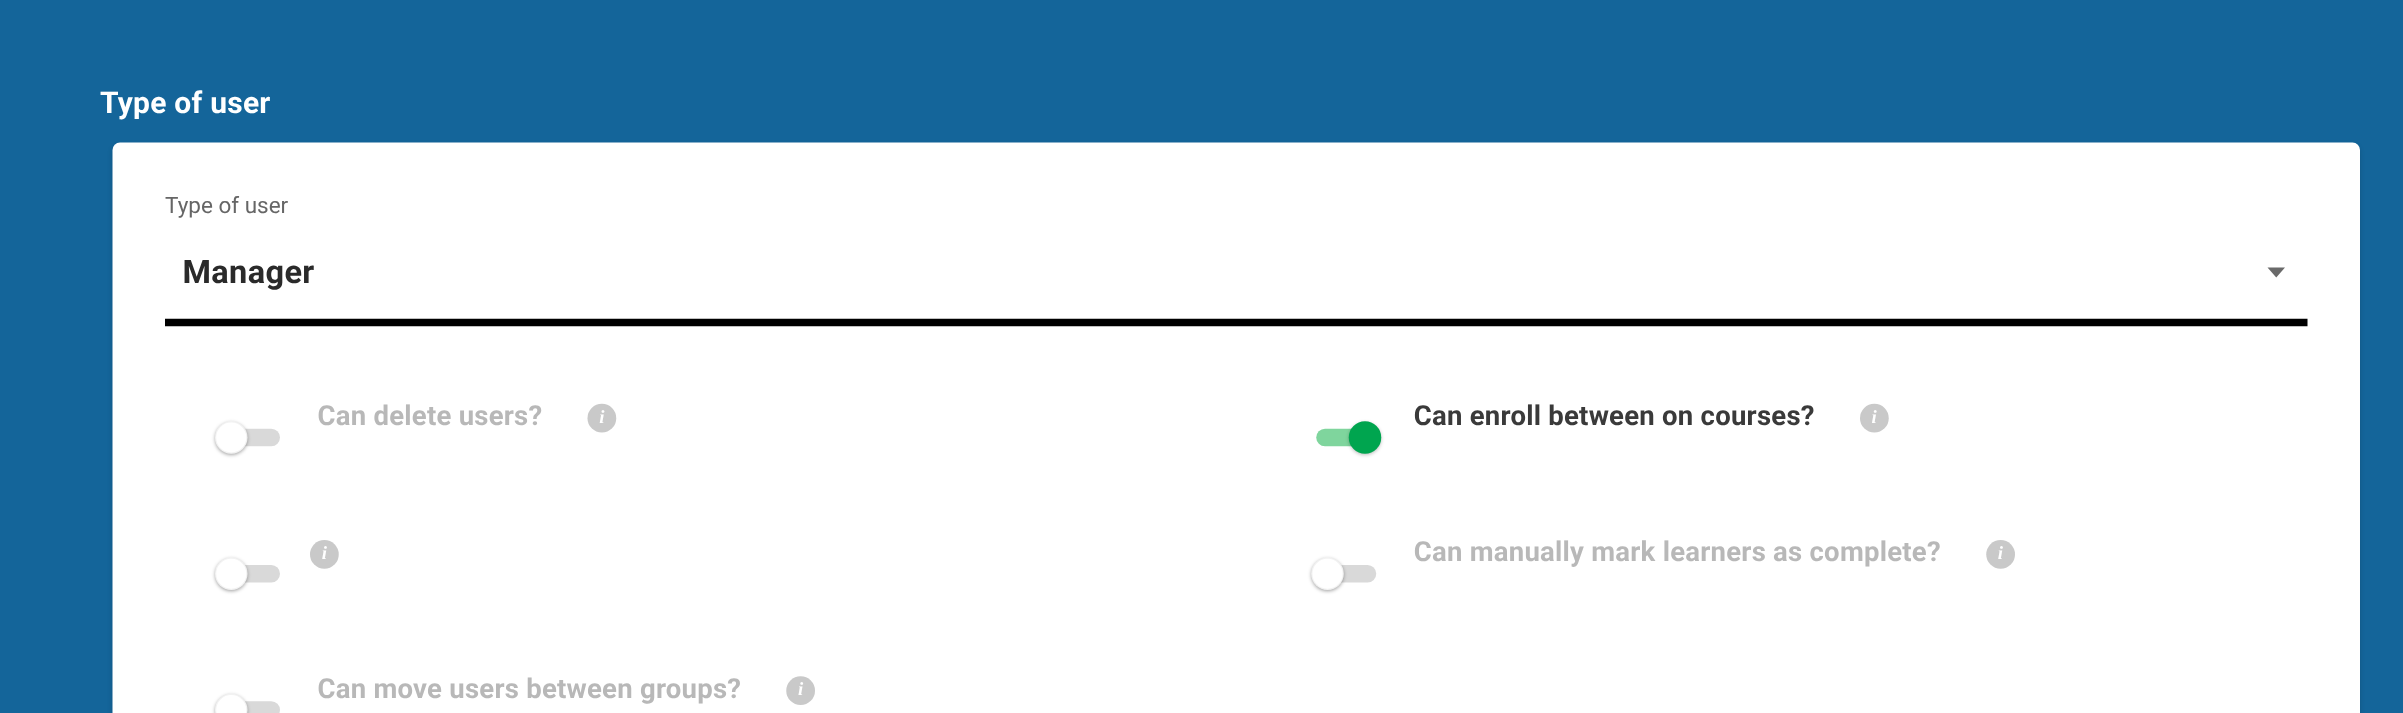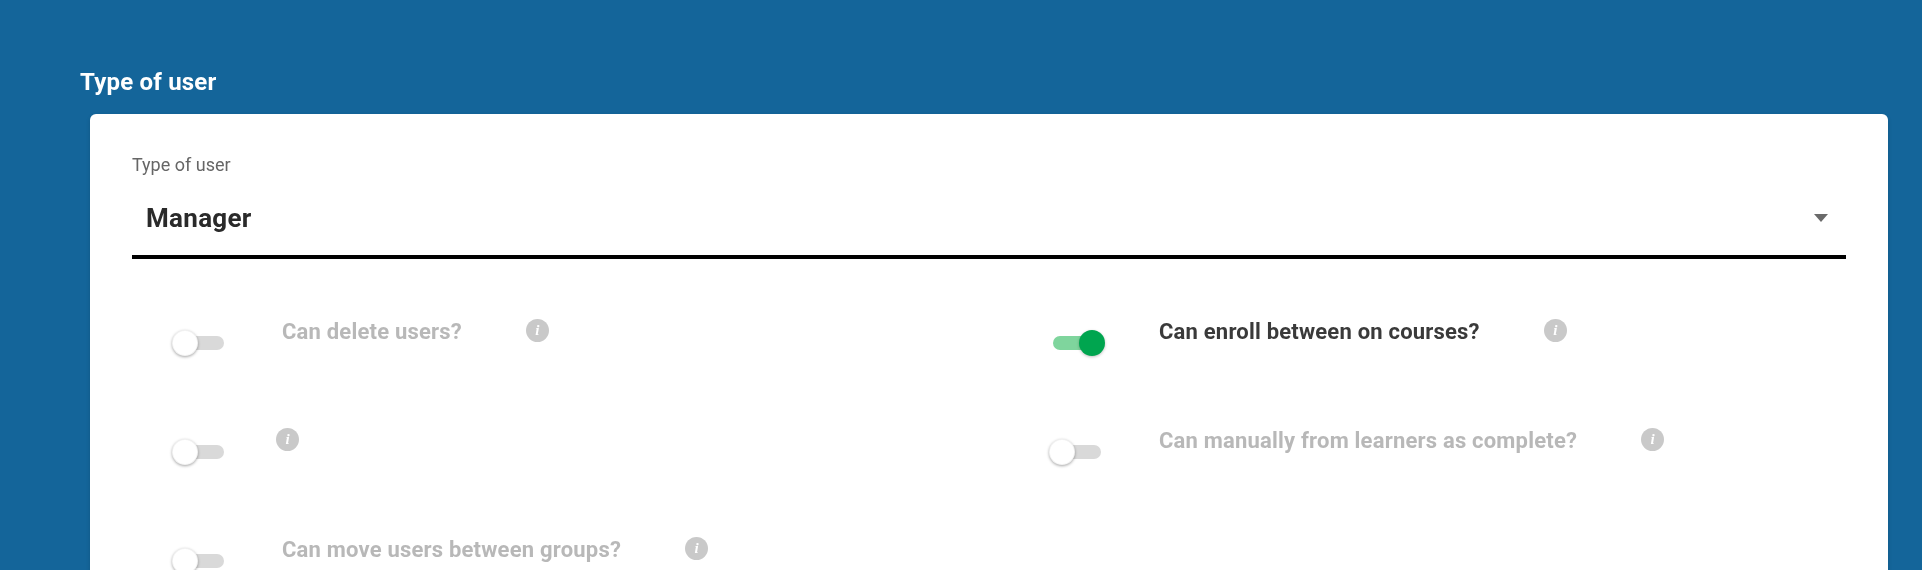--- a/index.html
+++ b/index.html
@@ -24,21 +24,21 @@
       box-shadow:0 2px 4px rgba(0,0,0,.15);
     }
     .field-label {
       font-size:18px;
       color:#666666;
       margin-bottom:6px;
     }
     .select-row {
       display:flex;
       align-items:center;
-      border-bottom:4px solid #000000;
+      border-bottom:6px solid #000000;
       padding:0 4px 8px 0;
       cursor:pointer;
     }
     .select-value {
       flex:1;
       font-size:26px;
       font-weight:700;
       color:#2a2a2a;
       letter-spacing:0.3px;
     }
@@ -50,22 +50,21 @@
     }
     .perm-grid {
       margin-top:32px;
       display:grid;
       grid-template-columns: 1fr 1fr;
       column-gap:40px;
       row-gap:28px;
     }
     .perm-item {
       display:flex;
-      align-items:flex-start;
-      gap:28px;
+      align-items:flex-end;
     }
     .toggle {
       position:relative;
       width:52px;
       height:20px;
       flex:0 0 52px;
       cursor:pointer;
     }
     .toggle-track {
       position:absolute;
@@ -150,21 +149,21 @@
             <div class="toggle-knob"></div>
         </div>
         <div class="info">i</div>
       </div>
 
       <div class="perm-item">
         <div class="toggle">
           <div class="toggle-track"></div>
             <div class="toggle-knob"></div>
         </div>
-        <div class="perm-label">Can manually from learners as complete?</div>
+        <div class="perm-label">Can manually mark learners as complete?</div>
         <div class="info">i</div>
       </div>
 
       <div class="perm-item">
         <div class="toggle">
           <div class="toggle-track"></div>
             <div class="toggle-knob"></div>
         </div>
         <div class="perm-label">Can move users between groups?</div>
         <div class="info">i</div>

